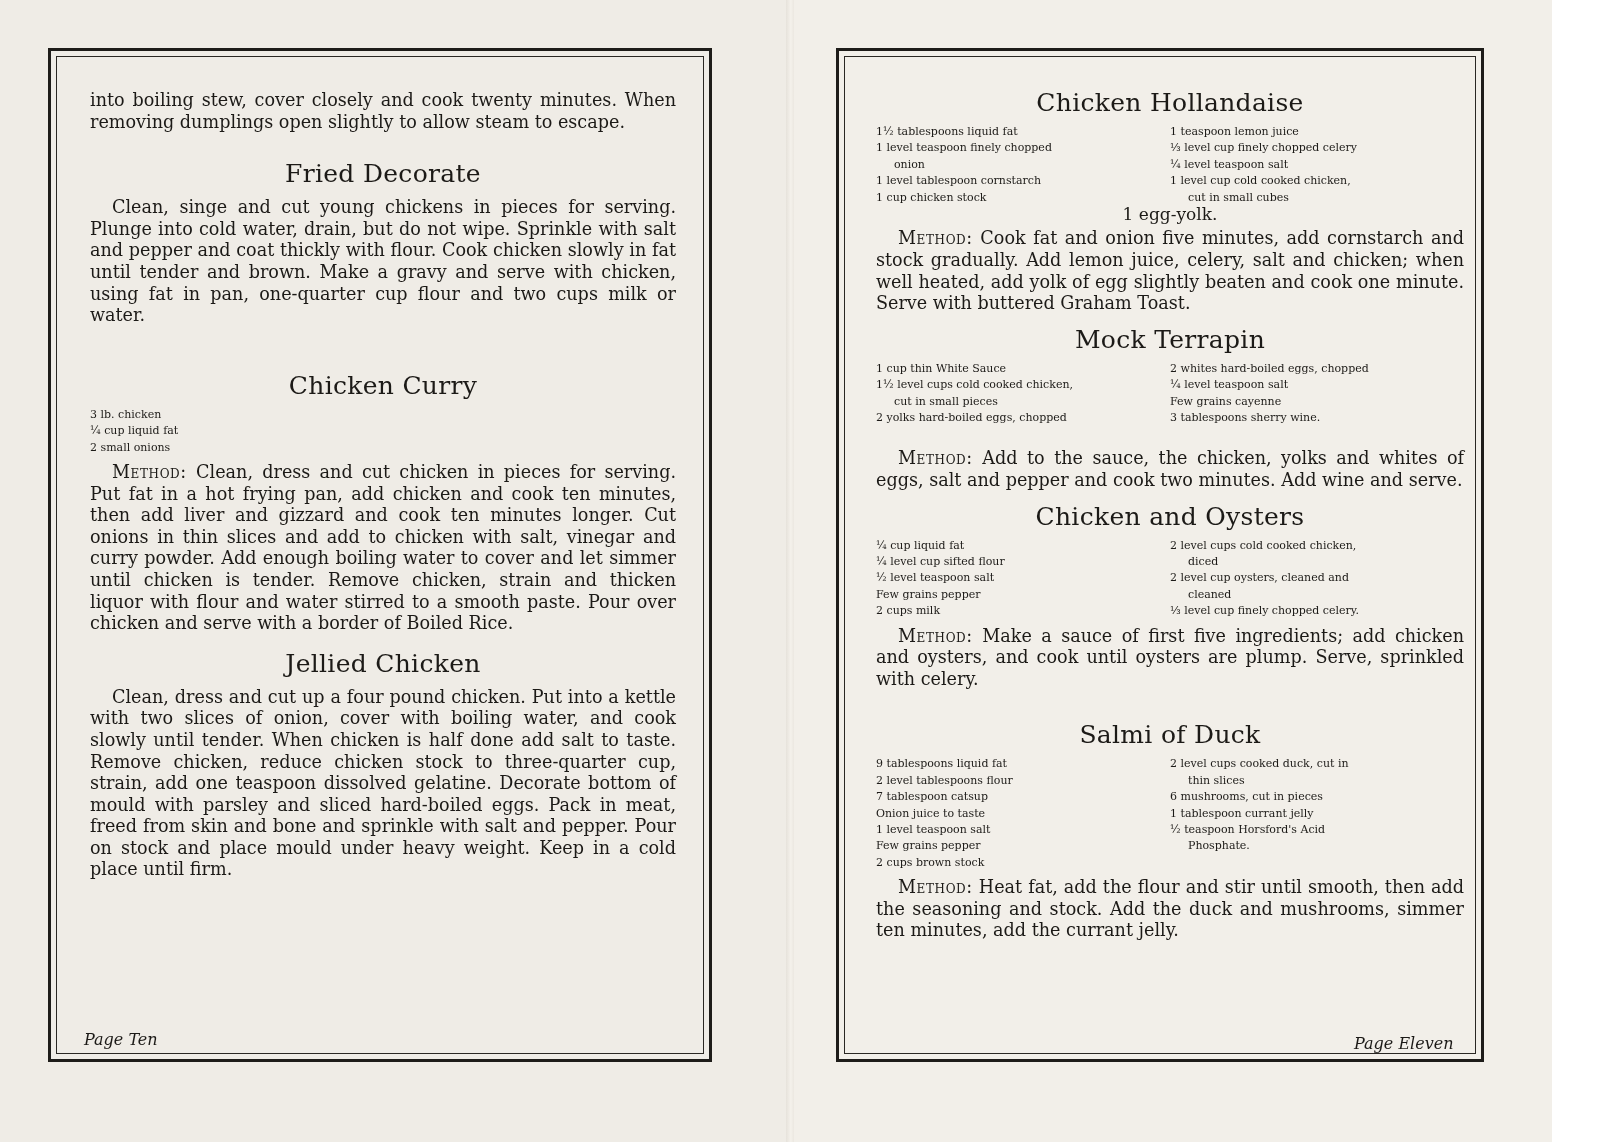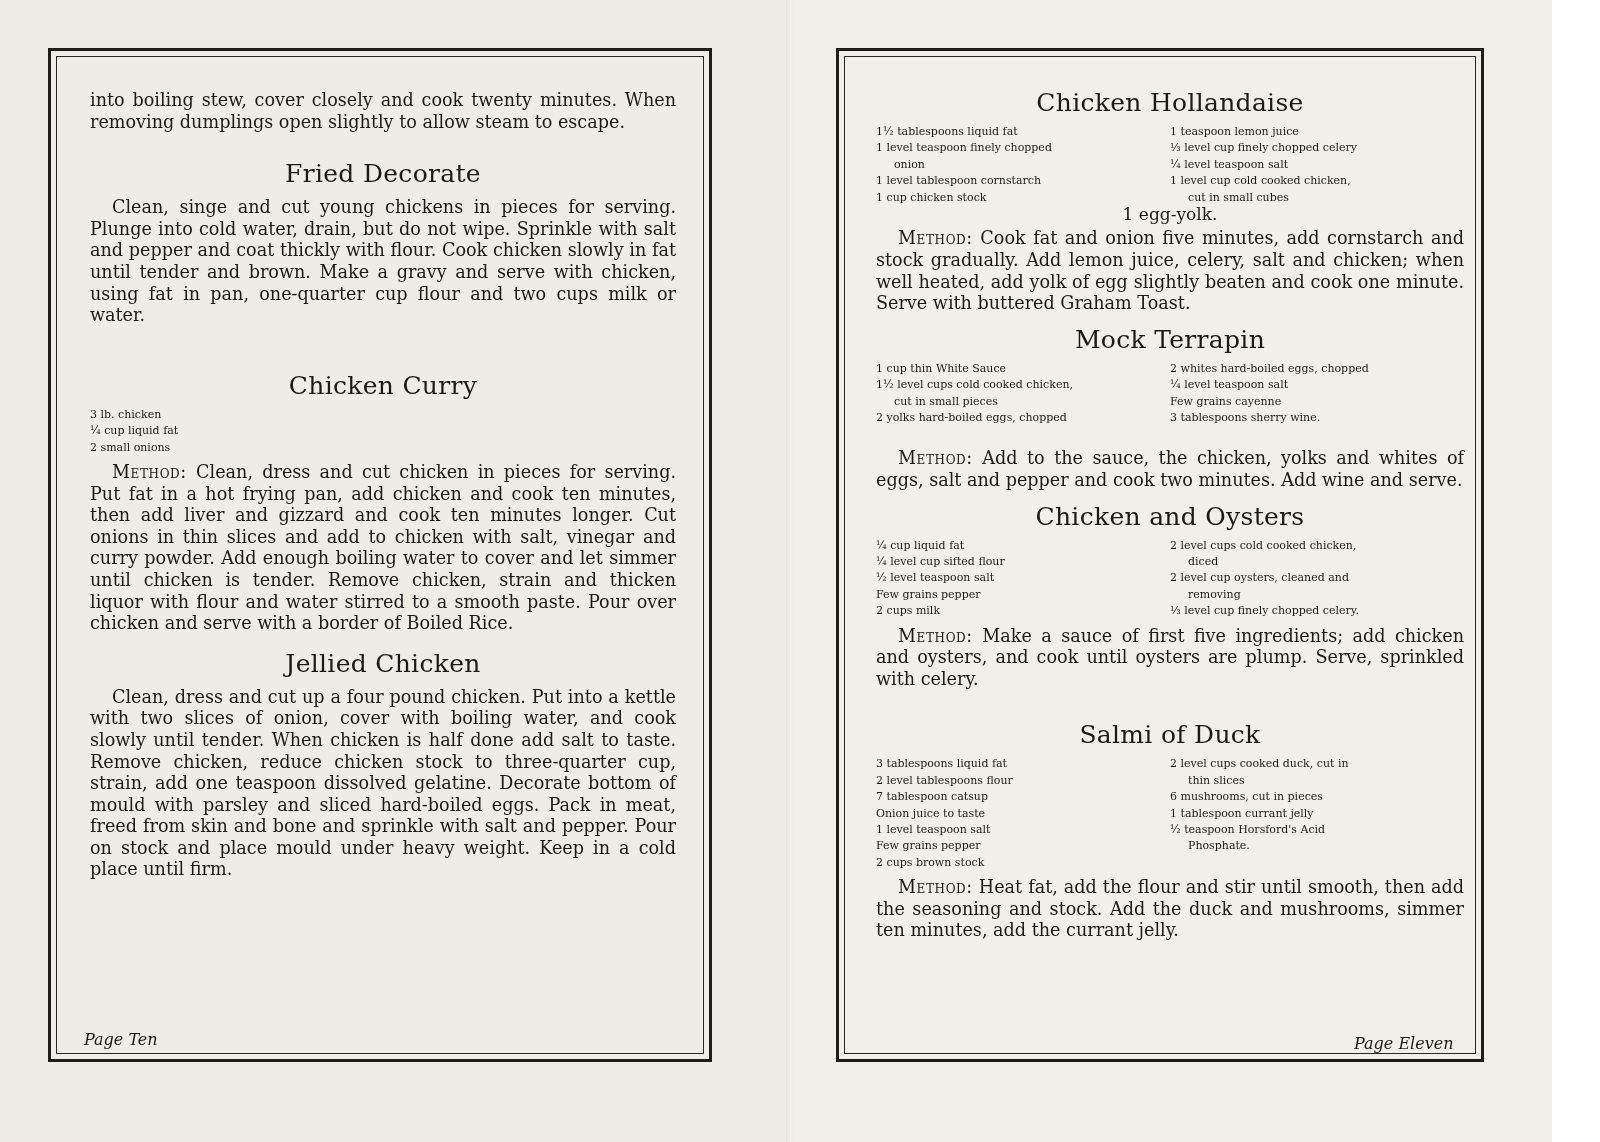--- a/index.html
+++ b/index.html
@@ -123,30 +123,30 @@
         <div>¼ cup liquid fat</div>
         <div>¼ level cup sifted flour</div>
         <div>½ level teaspoon salt</div>
         <div>Few grains pepper</div>
         <div>2 cups milk</div>
       </div>
       <div class="col">
         <div>2 level cups cold cooked chicken,</div>
         <div class="cont">diced</div>
         <div>2 level cup oysters, cleaned and</div>
-        <div class="cont">removing</div>
+        <div class="cont">cleaned</div>
         <div>⅓ level cup finely chopped celery.</div>
       </div>
     </div>
     <p class="body indent" style="margin-top:6px;"><span class="sc">Method:</span> <span>Make a sauce of first five ingredients; add chicken and oysters, and cook until oysters are plump. Serve, sprinkled with celery.</span></p>
 
     <h2 class="title" style="margin-top:30px;">Salmi of Duck</h2>
     <div class="ingredients">
       <div class="col">
-        <div>3 tablespoons liquid fat</div>
+        <div>9 tablespoons liquid fat</div>
         <div>2 level tablespoons flour</div>
         <div>7 tablespoon catsup</div>
         <div>Onion juice to taste</div>
         <div>1 level teaspoon salt</div>
         <div>Few grains pepper</div>
         <div>2 cups brown stock</div>
       </div>
       <div class="col">
         <div>2 level cups cooked duck, cut in</div>
         <div class="cont">thin slices</div>

